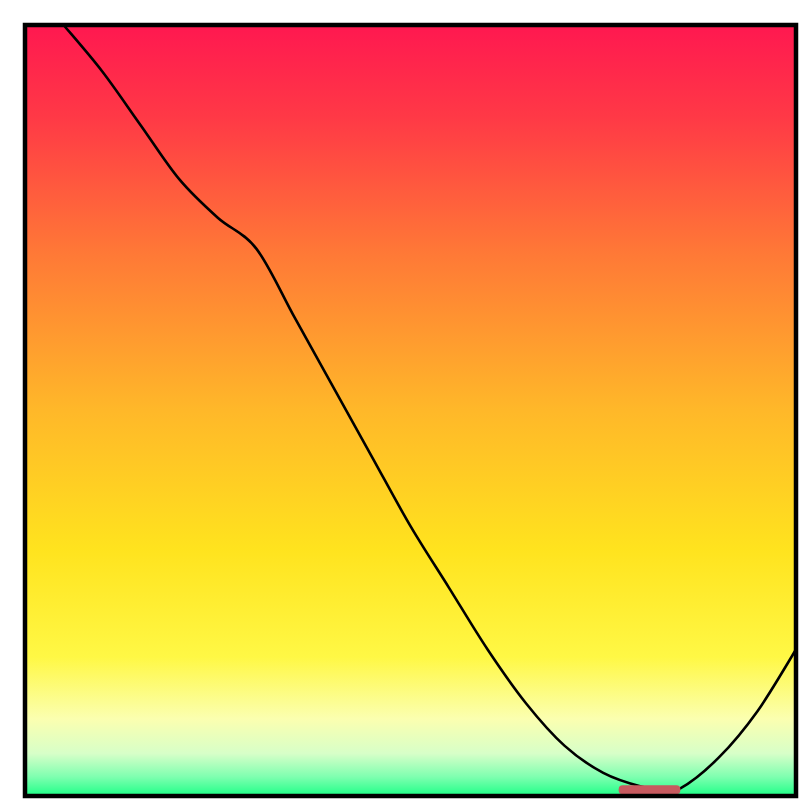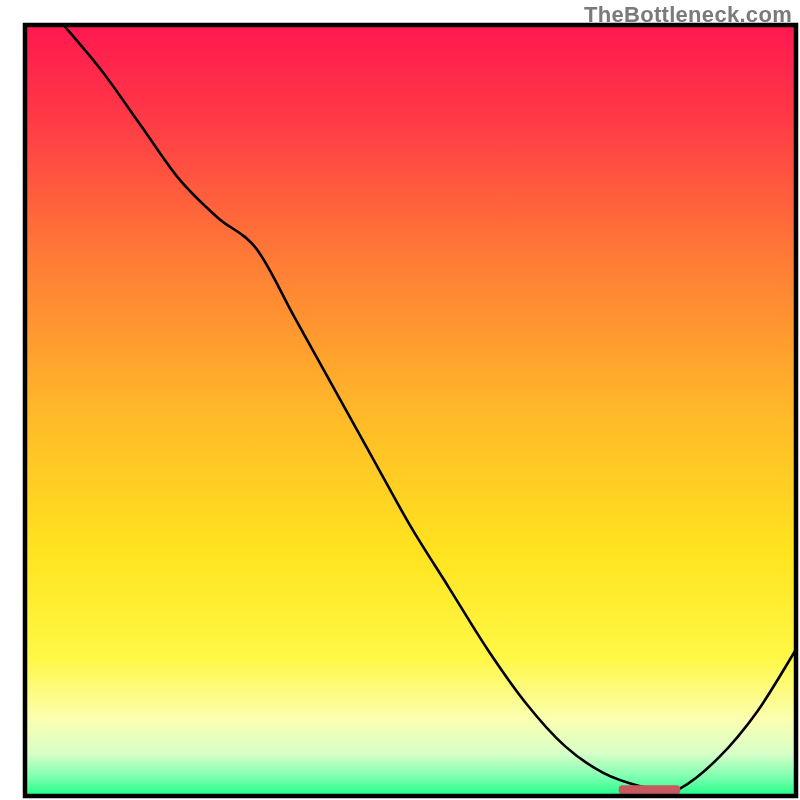--- a/index.html
+++ b/index.html
@@ -26,21 +26,20 @@
     letter-spacing: 0.3px;
   }
   svg {
     display: block;
   }
 </style>
 </head>
 <body>
 
 <div class="container">
-  <div class="watermark">TheBottleneck.com</div>
   <svg id="chart-svg" width="800" height="800" viewBox="0 0 800 800">
     <defs>
       <linearGradient id="bg-grad" x1="0" y1="0" x2="0" y2="1">
           <stop offset="0%" stop-color="#ff1850"></stop>
           <stop offset="12%" stop-color="#ff3946"></stop>
           <stop offset="30%" stop-color="#ff7a36"></stop>
           <stop offset="50%" stop-color="#ffb829"></stop>
           <stop offset="68%" stop-color="#ffe31e"></stop>
           <stop offset="82%" stop-color="#fff845"></stop>
           <stop offset="90%" stop-color="#fbffb0"></stop>

